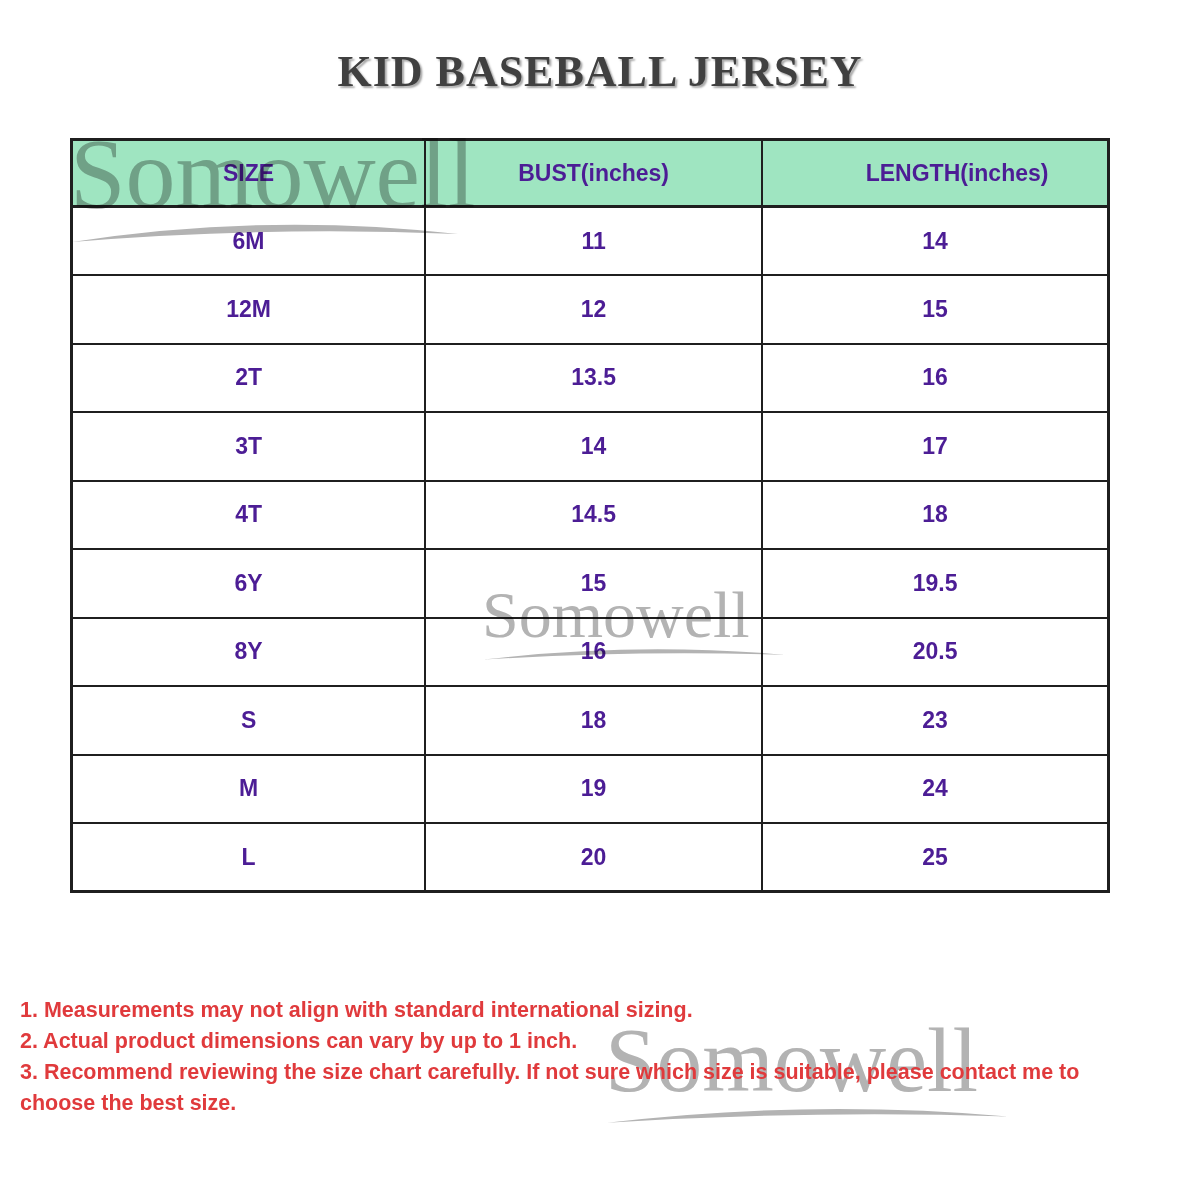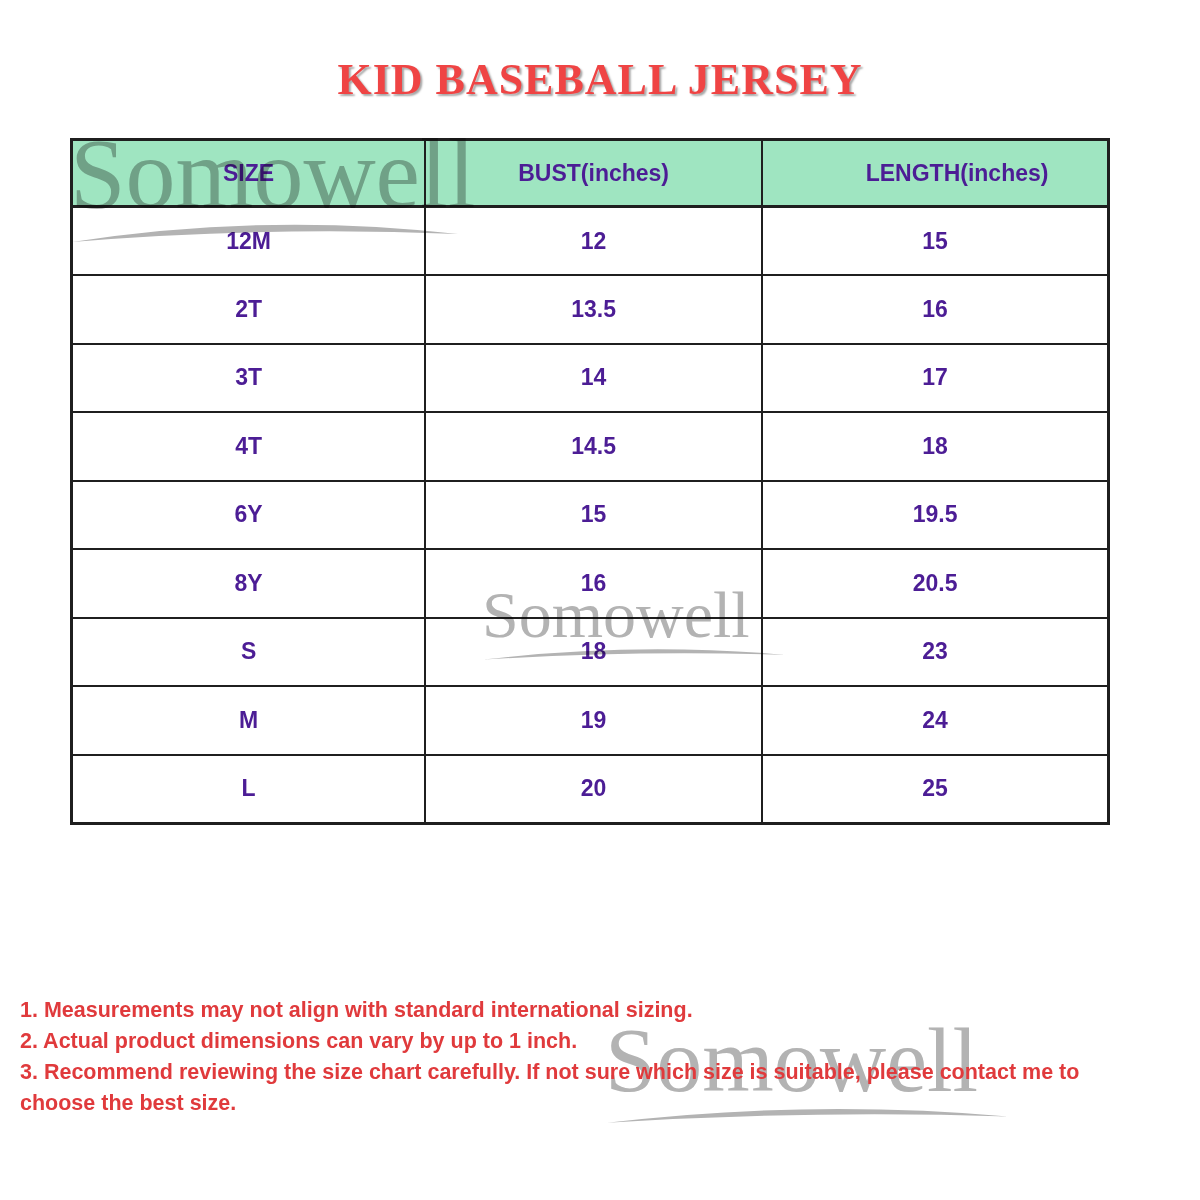--- a/index.html
+++ b/index.html
@@ -17,23 +17,23 @@
     font-family:"Liberation Sans", sans-serif;
   }
   .page-title{
     position:absolute;
     left:0;right:0;top:46px;
     text-align:center;
     font-family:"Liberation Serif", serif;
     font-weight:bold;
     font-size:44px;
     letter-spacing:1px;
-    color:#ef4444;
+    color:#404040;
     text-shadow:2px 2px 2px rgba(0,0,0,0.35);
-    margin:8px;
+    margin:0;
   }
   
   table.size-table{
     position:absolute;
     left:70px;top:138px;
     width:1040px;
     border-collapse:collapse;
     table-layout:fixed;
     z-index:1;
   }
@@ -130,20 +130,25 @@
     </colgroup>
   <thead>
     <tr>
       <th>SIZE</th>
       <th>BUST(inches)</th>
       <th>LENGTH(inches)</th>
     </tr>
   </thead>
   <tbody>
 
+      <tr>
+        <td>6M</td>
+        <td>11</td>
+        <td>14</td>
+      </tr>
 
       <tr>
         <td>12M</td>
         <td>12</td>
         <td>15</td>
       </tr>
 
       <tr>
         <td>2T</td>
         <td>13.5</td>

